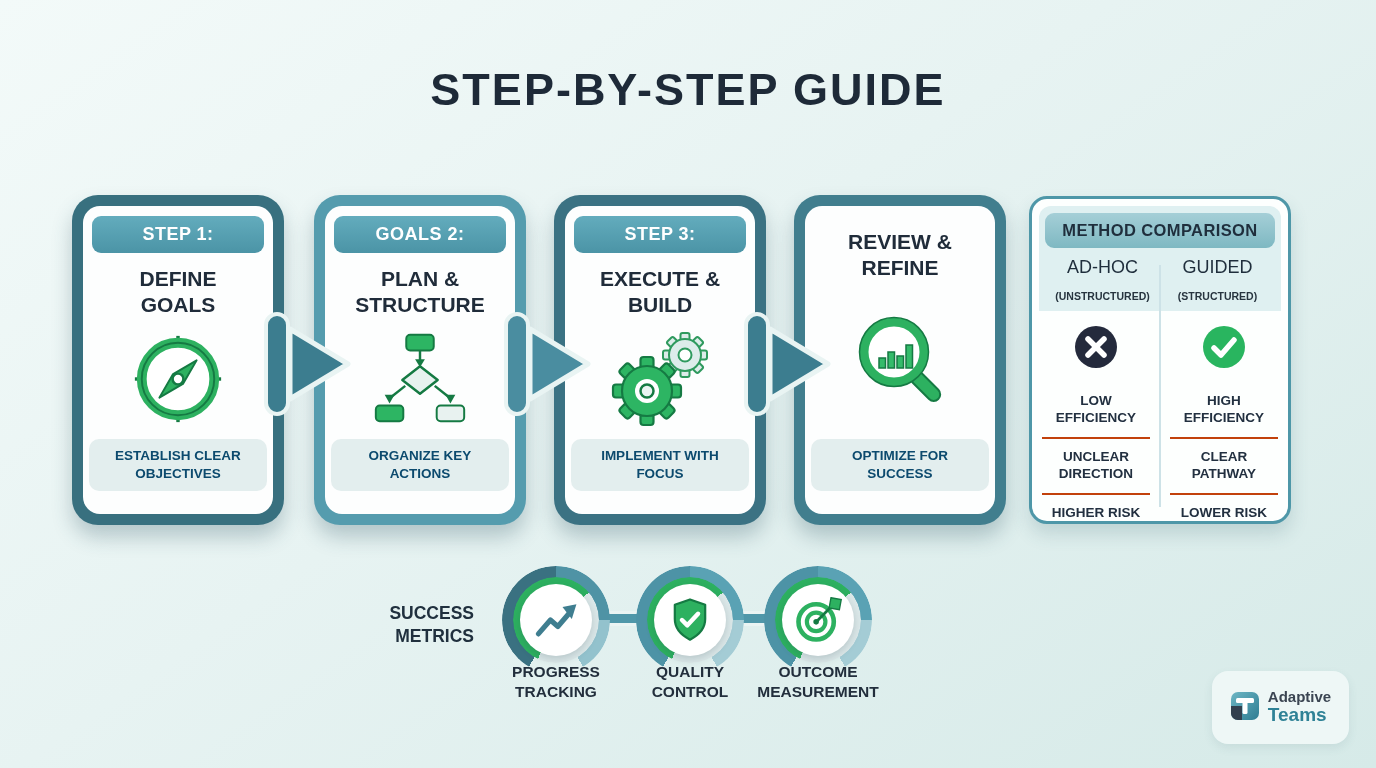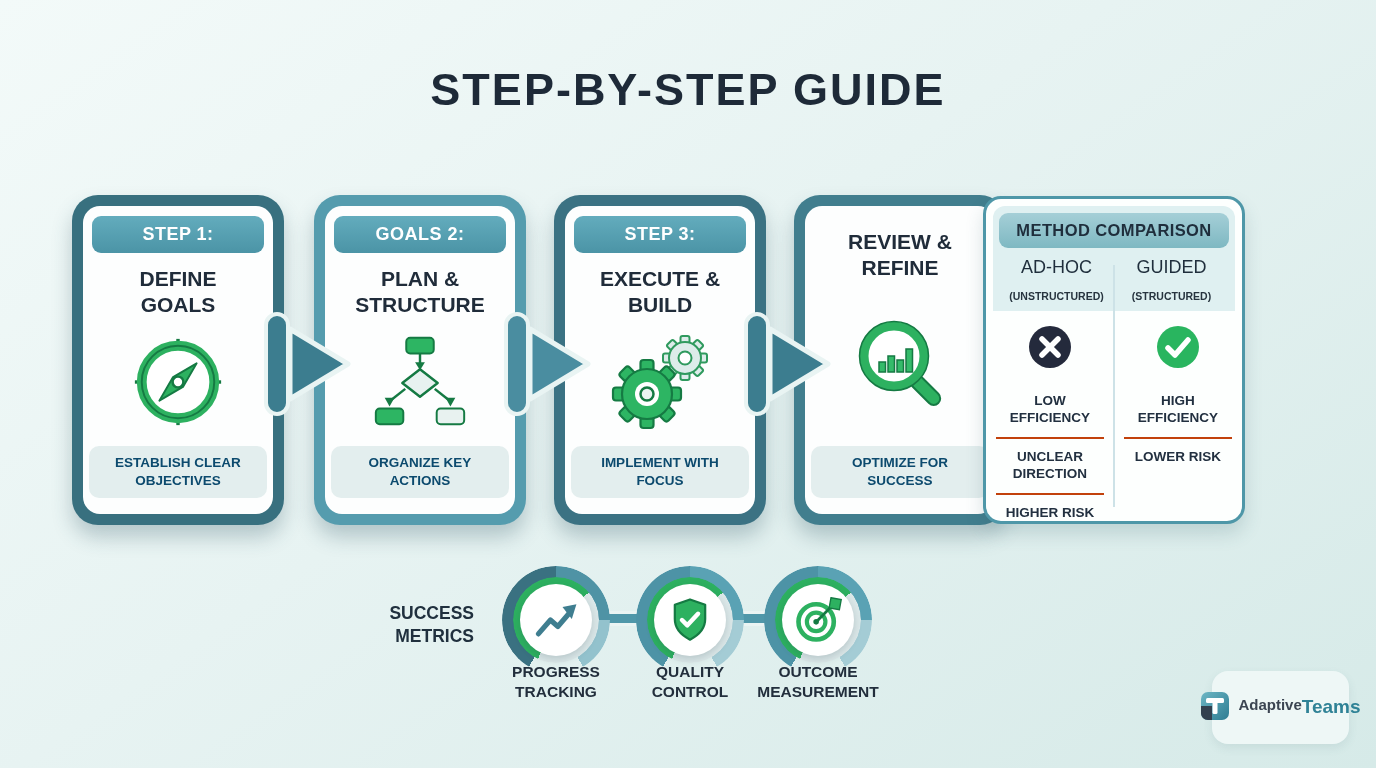--- a/index.html
+++ b/index.html
@@ -21,21 +21,21 @@
   
   .step-card {
     position:absolute; top:195px; width:212px; height:330px;
     border-radius:26px; padding:11px;
     box-shadow:0 12px 20px rgba(42,84,97,.28);
     background:#38707f; 
   }
   .card-inner {
     background:#fdfefe; border-radius:17px; height:100%;
     display:flex; flex-direction:column; align-items:center;
-    padding:10px 9px 16px;
+    padding:10px 9px 23px;
   }
   .step-badge {
     width:172px; padding:8px 0; text-align:center;
     background:linear-gradient(180deg,#63acbd,#4b94a6);
     color:#ffffff; font-size:18px; font-weight:800; letter-spacing:.5px;
     border-radius:9px;
   }
   .step-title {
     margin-top:13px; width:150px; text-align:center;
     font-size:21px; font-weight:800; line-height:1.25; color:#202c3a;
@@ -45,21 +45,21 @@
     background:#e3eeee; border-radius:10px; width:178px; min-height:52px;
     display:flex; align-items:center; justify-content:center;
     padding:8px 8px; text-align:center;
     font-size:13.5px; font-weight:700; line-height:1.3; color:#0c4a6e;
   }
 
   .flow-arrow { position:absolute; top:312px; width:100px; height:104px; z-index:6; }
 
   
   .comparison {
-    position:absolute; left:983px; top:196px; width:262px; height:328px;
+    position:absolute; left:1029px; top:196px; width:262px; height:328px;
     background:#fdfffe; border:3px solid #4e97a8; border-radius:18px;
     box-shadow:0 10px 18px rgba(50,95,108,.18);
   }
   .comp-top {
     margin:7px 7px 0; background:#dff0f1; border-radius:12px 12px 0 0;
     padding:7px 6px 9px;
   }
   .comp-badge {
     background:linear-gradient(180deg,#a5cfd7,#7eb8c2);
     border-radius:9px; padding:8px 0; text-align:center;
@@ -120,21 +120,21 @@
   }
   .metric-label span { display:inline-block; max-width:132px; }
 
   
   .logo-card {
     position:absolute; left:1212px; top:671px; width:137px; height:73px;
     background:#eef7f6; border-radius:16px;
     box-shadow:0 4px 10px rgba(60,100,110,.10);
     display:flex; align-items:center; justify-content:center; gap:8px;
   }
-  .logo-text { display:flex; flex-direction:row; line-height:1.08; }
+  .logo-text { display:flex; flex-direction:column; line-height:1.08; }
   .logo-line1 { font-size:15px; font-weight:800; color:#3b4552; }
   .logo-line2 { font-size:19px; font-weight:800; color:#2f8296; }
 </style>
 </head>
 <body>
 
 <div class="canvas">
 
   <h1 class="title">STEP-BY-STEP GUIDE</h1>
 
@@ -300,20 +300,23 @@
         <div class="comp-iconcell">
           <svg width="46" height="46" viewBox="0 0 46 46">
             <circle cx="23" cy="23" r="21" fill="#29b55f"></circle>
             <polyline points="13,24 20,31 33,16" fill="none" stroke="#ffffff" stroke-width="5.5" stroke-linecap="round" stroke-linejoin="round"></polyline>
           </svg>
         </div>
         <div class="cell">
             <span>HIGH EFFICIENCY</span>
           </div>
         <div class="cell sep">
+            <span>CLEAR PATHWAY</span>
+          </div>
+        <div class="cell sep">
             <span>LOWER RISK</span>
           </div>
       </div>
     </div>
   </aside>
 
   <div class="metrics-label">SUCCESS METRICS</div>
 
   <div class="metric-connector" style="left:600px;width:46px"></div>
   <div class="metric-connector" style="left:734px;width:40px"></div>

